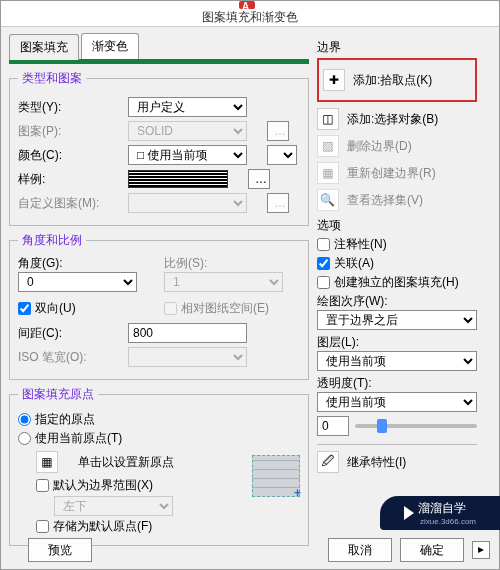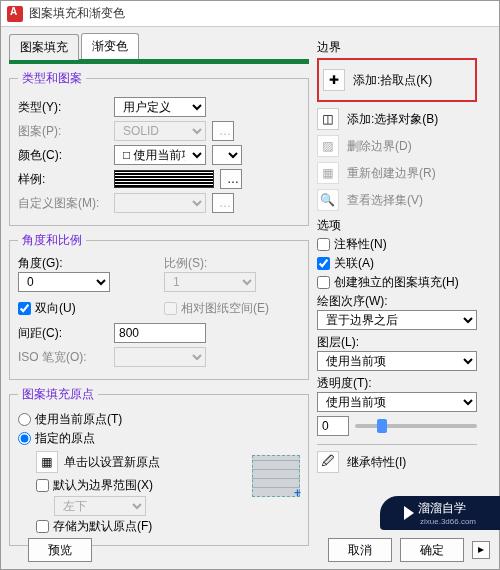--- a/index.html
+++ b/index.html
@@ -1,35 +1,35 @@
 <!DOCTYPE html>
 <html><head>
 <meta charset="utf-8">
 <style>
   * { box-sizing: border-box; font-family: "Microsoft YaHei", sans-serif; font-size: 12px; }
   body { margin: 0; background: #f0f0f0; width: 500px; height: 570px; position: relative; }
   .dialog { width: 500px; height: 570px; background: #f0f0f0; border: 1px solid #999; }
-  .titlebar { height: 26px; background: #fff; display: flex; align-items: center; padding: 0 6px; border-bottom: 1px solid #ccc; }
+  .titlebar { height: 26px; background: #fff; display: flex; align-items: center; padding: 0 6px; border-bottom: 1px solid #ccc; flex-direction: column; }
   .app-icon { width: 16px; height: 16px; background: #d62e2e; border-radius: 2px; margin-right: 6px; position: relative; }
   .app-icon::after { content: "A"; color: #fff; position: absolute; top: 0; left: 3px; font-size: 10px; font-weight: bold; }
   .title { color: #333; }
   .content { display: flex; padding: 6px 8px 0 8px; gap: 8px; }
   .left-col { width: 300px; }
   .right-col { width: 160px; }
   .tabs { display: flex; border-bottom: 5px solid #15803d; }
   .tab { padding: 4px 10px; border: 1px solid #999; border-bottom: none; background: #fff; margin-right: 2px; border-radius: 3px 3px 0 0; cursor: pointer; }
   .tab.active { background: #f0f0f0; position: relative; top: 1px; }
   fieldset { border: 1px solid #bbb; margin: 6px 0; padding: 6px 8px 8px 8px; }
   legend { padding: 0 4px; color: #6d28d9; }
-  .row { display: flex; align-items: center; margin: 4px 0; gap: 6px; }
+  .row { display: flex; align-items: center; margin: 4px 0; gap: 20px; }
   .row label { width: 90px; }
   .row label.disabled { color: #888; }
   select, input[type=text] { height: 20px; border: 1px solid #888; background: #fff; padding: 0 4px; }
   select:disabled, input:disabled { background: #f0f0f0; color: #888; border-color: #bbb; }
-  .sel-100 { width: 92px; }
+  .sel-100 { width: 119px; }
   .pattern-preview { width: 100px; height: 18px; background: repeating-linear-gradient(0deg,#000,#000 2px,#fff 2px,#fff 3px), repeating-linear-gradient(90deg,#000,#000 2px,#fff 2px,#fff 3px); border: 1px solid #333; }
   .ellipsis-btn { width: 22px; height: 20px; border: 1px solid #888; background: #fdfdfd; cursor: pointer; text-align: center; line-height: 16px; }
   .chk { display: flex; gap: 4px; margin: 2px 0; }
   .chk input { margin: 0; }
   .two-col { display: flex; gap: 10px; }
   .two-col > div { width: 50%; }
   .origin-box { position: relative; }
   .brick-preview { position: absolute; right: 8px; top: 52px; width: 48px; height: 42px; border: 1px dashed #6aa; background: repeating-linear-gradient(0deg,#d0d4d8,#d0d4d8 8px,#a9b0b6 8px,#a9b0b6 9px),repeating-linear-gradient(90deg,transparent,transparent 11px,#a9b0b6 11px,#a9b0b6 12px); }
   .brick-preview::after { content: "+"; position: absolute; right: -2px; bottom: -4px; color: #1a66dd; font-weight: bold; }
   .section-title { margin: 6px 0 2px 0; font-weight: normal; }
@@ -124,26 +124,26 @@
         </div>
         <div class="row">
           <label class="disabled">ISO 笔宽(O):</label>
           <select class="sel-100" disabled=""><option></option></select>
         </div>
       </fieldset>
 
       <fieldset class="origin-box">
         <legend>图案填充原点</legend>
         <div class="chk">
+            <input type="radio" name="orig" checked="" style="">
+            <span>指定的原点</span>
+          </div>
+        <div class="chk">
             <input type="radio" name="orig" style="">
             <span>使用当前原点(T)</span>
-          </div>
-        <div class="chk">
-            <input type="radio" name="orig" checked="" style="">
-            <span>指定的原点</span>
           </div>
         <div style="margin-left:18px">
           <div class="row">
               <span class="icon-box">▦</span>
               <span>单击以设置新原点</span>
             </div>
           <div class="chk">
               <input type="checkbox" style="">
               <span>默认为边界范围(X)</span>
             </div>

